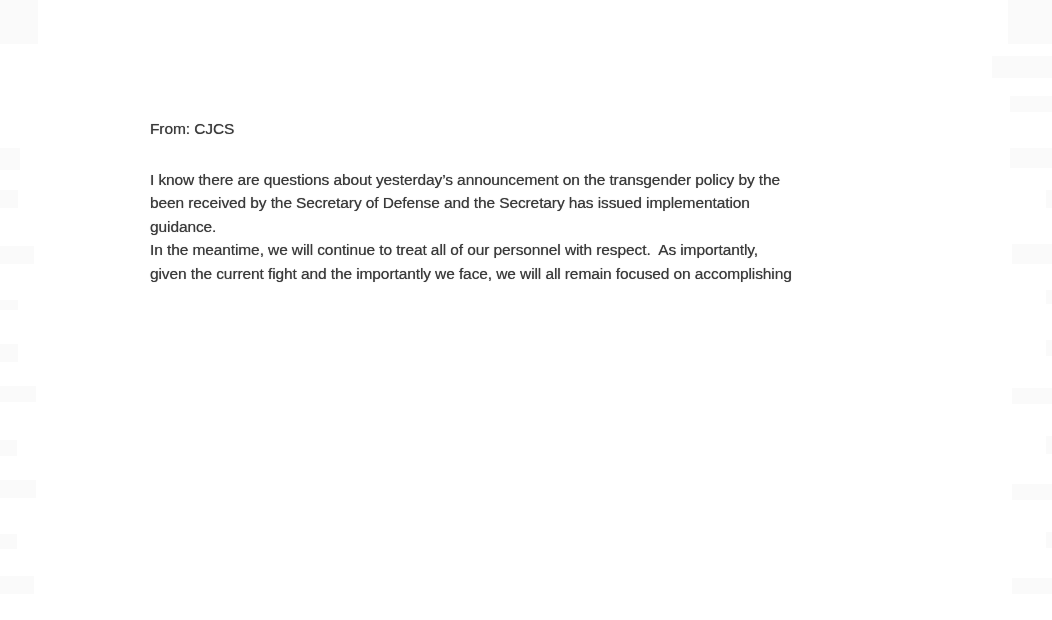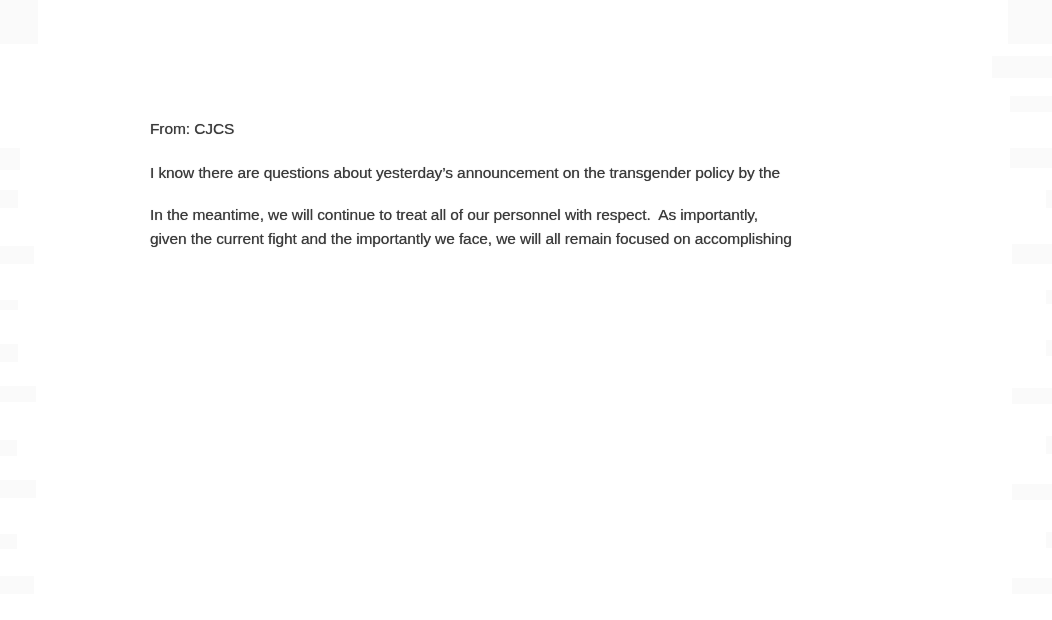--- a/index.html
+++ b/index.html
@@ -30,22 +30,22 @@
     color: #3a3a3a;
     font-size: 15.5px;
     line-height: 23.5px;
     letter-spacing: -0.1px;
     filter: blur(0.35px);
     text-shadow: 0 0 0.7px rgba(58,58,58,0.75);
   }
   .memo-line {
     white-space: pre;   
   }
-  .para-1 { margin-top: 20px; }
-  .para-2 { margin-top: 19px; }
+  .para-1 { margin-top: 27px; }
+  .para-2 { }
 </style>
 </head>
 <body>
 
 <div class="page">
 
   <div class="artifact" style="left:0;   top:0;   width:38px; height:44px;"></div>
   <div class="artifact" style="left:0;   top:148px; width:20px; height:22px;"></div>
   <div class="artifact" style="left:0;   top:190px; width:18px; height:18px;"></div>
   <div class="artifact" style="left:0;   top:246px; width:34px; height:18px;"></div>
@@ -71,20 +71,22 @@
   <div class="artifact" style="right:0;  top:578px; width:40px; height:16px;"></div>
 
   <div class="memo-text">
 
     <div class="memo-header">
       <div class="memo-line">From: CJCS</div>
     </div>
 
     <div class="para-1">
       <div class="memo-line">I know there are questions about yesterday’s announcement on the transgender policy by the</div>
+      <div class="memo-line">been received by the Secretary of Defense and the Secretary has issued implementation</div>
+      <div class="memo-line">guidance.</div>
     </div>
 
     <div class="para-2">
       <div class="memo-line">In the meantime, we will continue to treat all of our personnel with respect.  As importantly,</div>
       <div class="memo-line">given the current fight and the importantly we face, we will all remain focused on accomplishing</div>
     </div>
 
   </div>
 </div>
 

